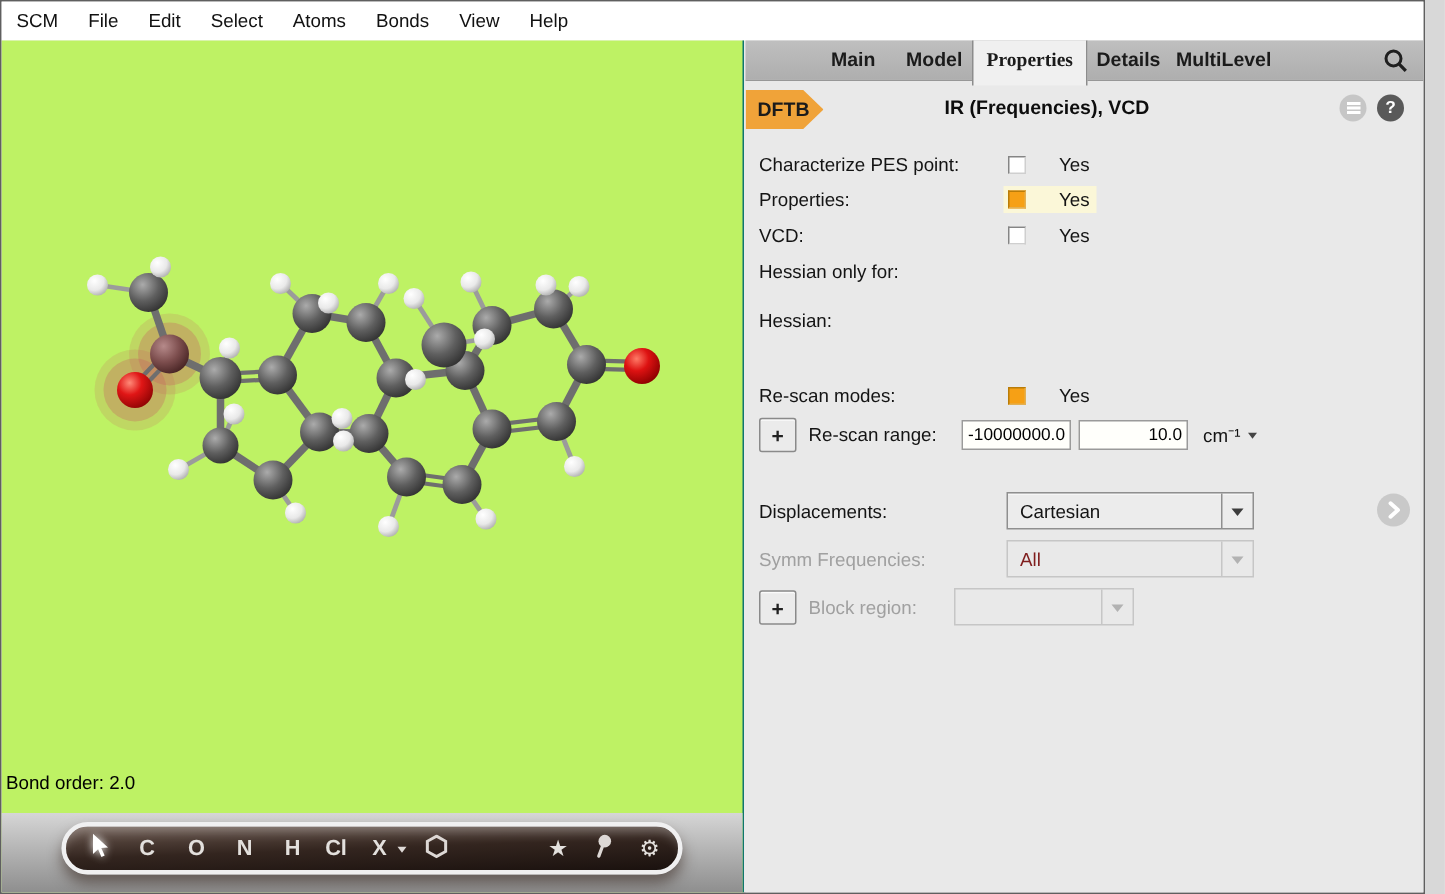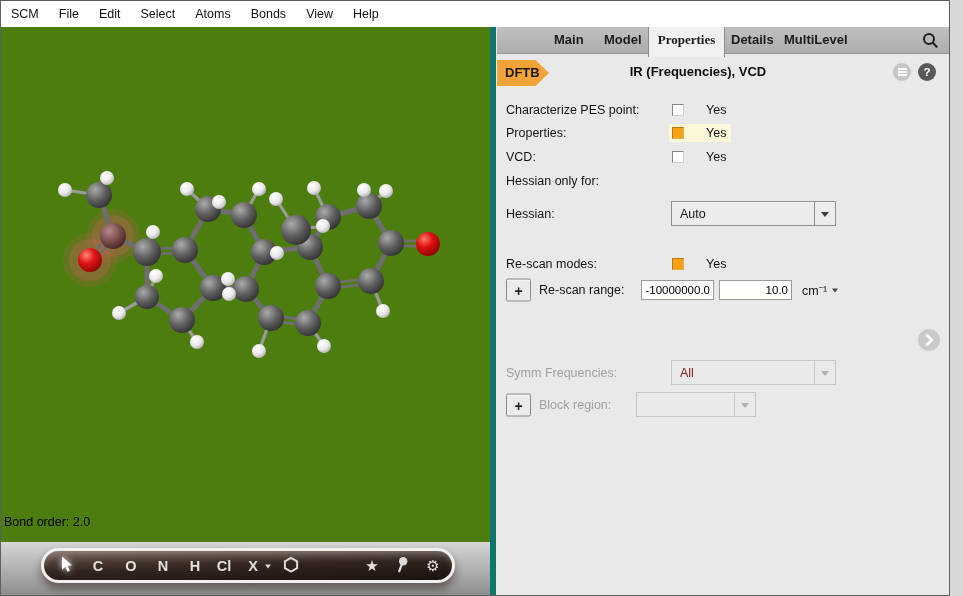--- a/index.html
+++ b/index.html
@@ -10,21 +10,21 @@
   }
   
   .menubar{
     position:absolute; left:0; top:0; right:0; height:26px; background:#ffffff;
     display:flex; align-items:center; padding-left:10px; gap:20px; box-sizing:border-box;
   }
   .menubar span{font-size:12.5px; color:#111; cursor:default;}
   
   .viewer{
     position:absolute; left:0; top:26px; width:495px; bottom:0;
-    background:#4d7c0f; border-right:6px solid #0f766e; box-sizing:border-box;
+    background:#bef264; border-right:1px solid #0f766e; box-sizing:border-box;
   }
   .viewer svg.mol{position:absolute; left:0; top:0;}
   .status{position:absolute; left:3px; top:488px; font-size:12.5px; color:#000;}
   .dock{
     position:absolute; left:0; right:0; bottom:0; height:53px;
     background:linear-gradient(180deg,#d6d6d6 0%,#b5b5b5 45%,#8e8e8e 100%);
   }
   .pill{
     position:absolute; left:40px; top:6px; width:414px; height:35px;
     border-radius:19px; border:3px solid #f0f0f1; box-sizing:border-box;
@@ -348,26 +348,20 @@
           <span class="chklbl">Yes</span>
         </span>
       </div>
 
       <div class="prow" style="top:115px; height:25px">
         <span class="lbl">Hessian only for:</span>
       </div>
 
       <div class="prow" style="top:148px; height:25px">
         <span class="lbl">Hessian:</span>
-        <span class="dd" style="width:165px">
-          <span class="val">Auto</span>
-          <span class="btn">
-              <span class="arr"></span>
-            </span>
-        </span>
       </div>
 
       <div class="prow" style="top:202px">
         <span class="lbl">Re-scan modes:</span>
         <span class="chkwrap">
           <span class="chk on"></span>
           <span class="chklbl">Yes</span>
         </span>
       </div>
 
@@ -375,20 +369,29 @@
         <span class="plusbtn">+</span>
         <span class="lbl ind">Re-scan range:</span>
         <input class="num" style="left: 144px;" readonly="" value="-10000000.0">
         <input class="num" style="left: 222px;" readonly="" value="10.0">
         <span class="unit">
           <span>cm⁻¹</span>
           <span class="caret"></span>
         </span>
       </div>
 
+      <div class="prow" style="top:275px; height:25px">
+        <span class="lbl">Displacements:</span>
+        <span class="dd" style="width:165px">
+          <span class="val">Cartesian</span>
+          <span class="btn">
+              <span class="arr"></span>
+            </span>
+        </span>
+      </div>
 
       <div class="prow" style="top:307px; height:25px">
         <span class="lbl dim">Symm Frequencies:</span>
         <span class="dd off" style="width:165px">
           <span class="val">All</span>
           <span class="btn">
               <span class="arr"></span>
             </span>
         </span>
       </div>

